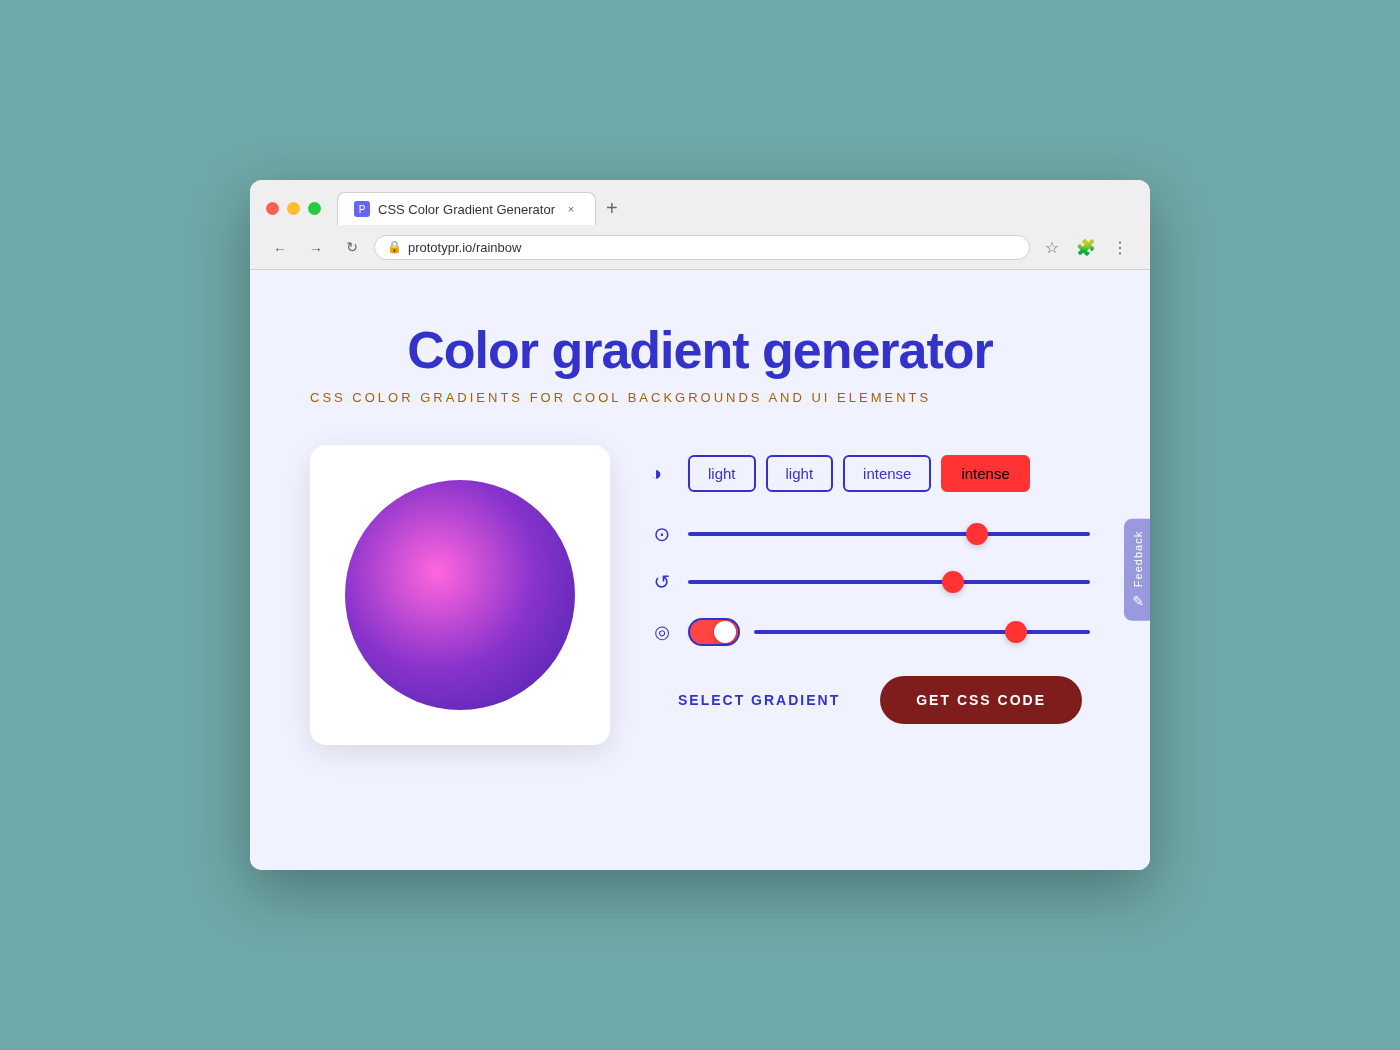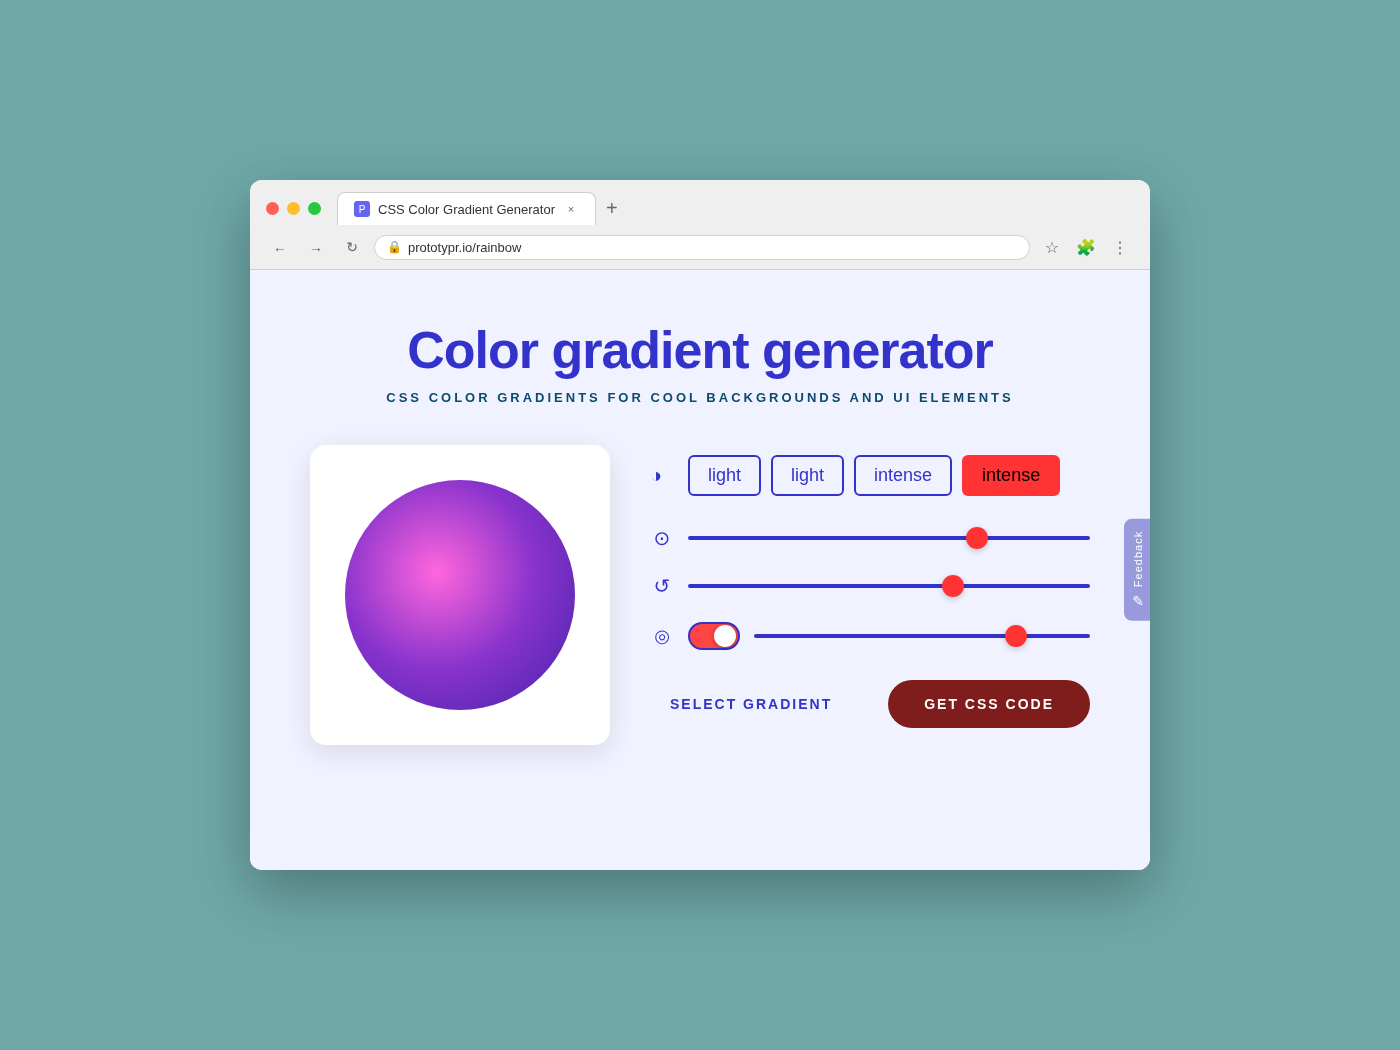--- a/index.html
+++ b/index.html
@@ -174,24 +174,23 @@
     .page-title {
       text-align: center;
       font-size: 52px;
       font-weight: 800;
       color: #3333cc;
       margin-bottom: 10px;
       letter-spacing: -1px;
     }
 
     .page-subtitle {
-      text-align: center;
       font-size: 13px;
-      font-weight: 700;
-      color: #0c4a6e;
+      font-weight: 400;
+      color: #a16207;
       letter-spacing: 3px;
       margin-bottom: 40px;
     }
 
     .main-area {
       display: flex;
       gap: 40px;
       align-items: flex-start;
     }
 
@@ -236,21 +235,21 @@
       margin-right: 4px;
       width: 24px;
     }
 
     .preset-btn {
       border: 2px solid #3333cc;
       background: transparent;
       color: #3333cc;
       padding: 8px 18px;
       border-radius: 6px;
-      font-size: 18px;
+      font-size: 15px;
       font-weight: 500;
       cursor: pointer;
       transition: all 0.15s;
     }
 
     .preset-btn.active {
       background: #ff3333;
       color: #000000;
       border-color: #ff3333;
     }
@@ -344,21 +343,21 @@
       position: absolute;
       top: 1px;
       right: 2px;
       box-shadow: 0 1px 4px rgba(0,0,0,0.3);
     }
 
     
     .bottom-buttons {
       display: flex;
       align-items: center;
-      justify-content: space-between;
+      justify-content: center;
       gap: 20px;
       margin-top: 10px;
     }
 
     .select-gradient-btn {
       background: transparent;
       border: none;
       color: #3333cc;
       font-size: 14px;
       font-weight: 700;

